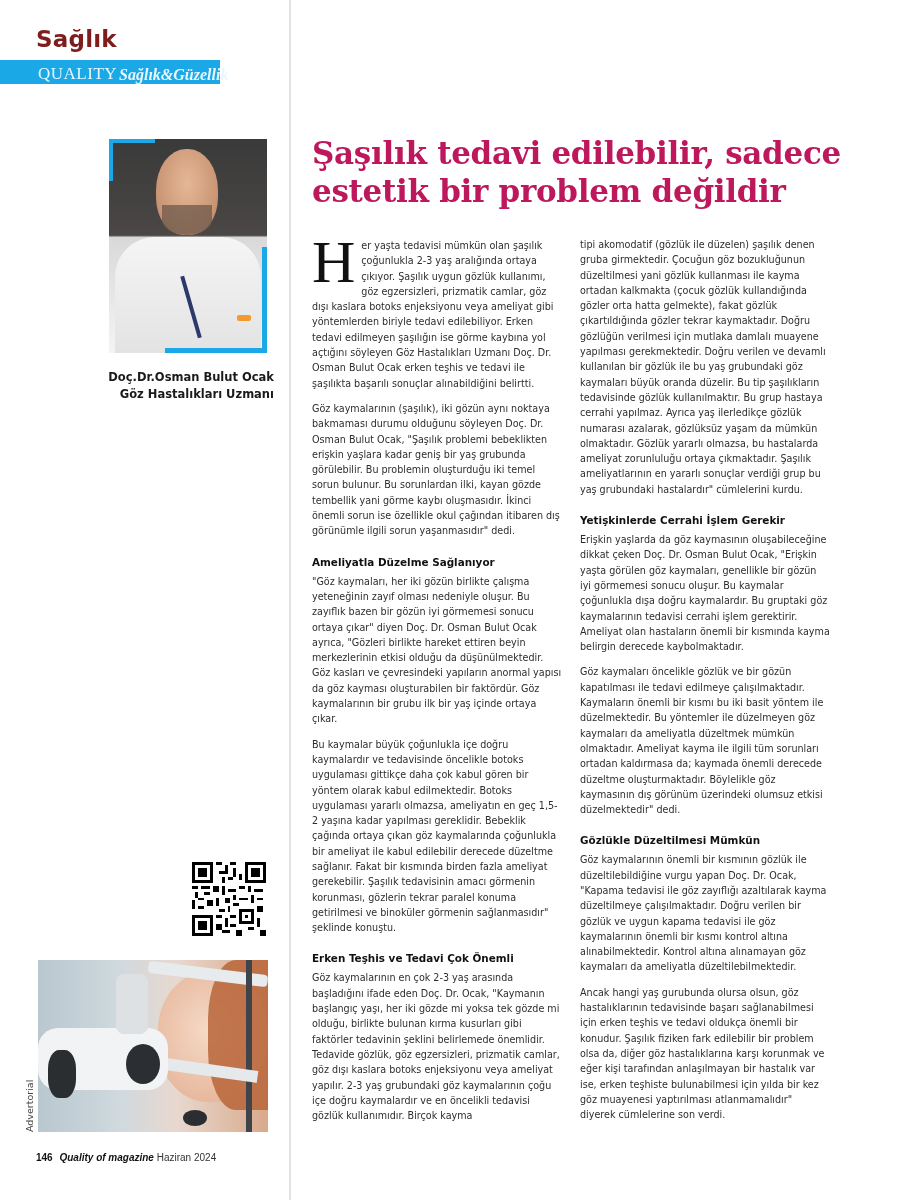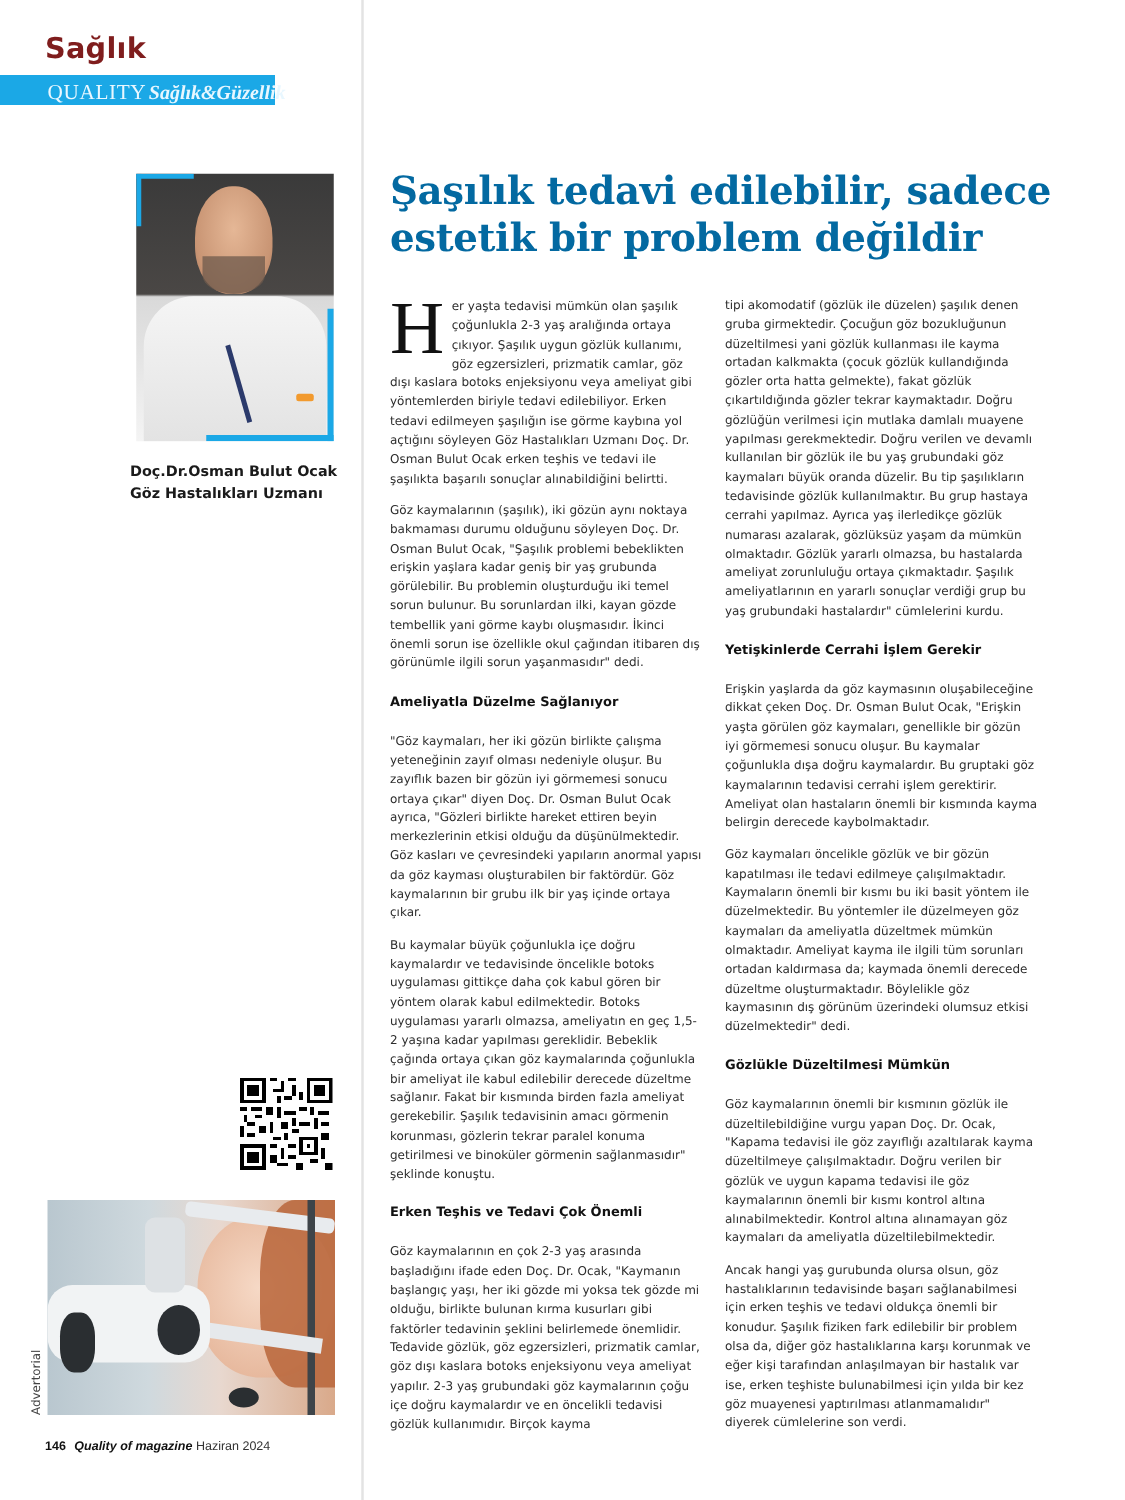--- a/index.html
+++ b/index.html
@@ -46,21 +46,21 @@
     .portrait .coat {
       position: absolute; left: 6px; top: 98px; width: 146px; height: 116px;
       background: linear-gradient(180deg, #f5f5f5, #e3e3e3);
       border-radius: 40px 40px 0 0;
     }
     .portrait .lanyard { position: absolute; left: 80px; top: 136px; width: 4px; height: 64px; background: #2b3a6b; transform: rotate(-16deg); }
     .portrait .logo-badge { position: absolute; left: 128px; top: 176px; width: 14px; height: 6px; background: #f29a2e; border-radius: 2px; }
 
     .caption {
       position: absolute; left: 104px; top: 369px; width: 170px;
-      text-align: left; font-size: 11.5px; font-weight: bold; line-height: 17px; color: #1a1a1a;
+      text-align: right; font-size: 11.5px; font-weight: bold; line-height: 17px; color: #1a1a1a;
     }
 
     
     .qr { position: absolute; left: 192px; top: 862px; width: 74px; height: 74px; }
     .qr svg { display: block; }
 
     
     .eye-photo {
       position: absolute; left: 38px; top: 960px; width: 230px; height: 172px;
       background: linear-gradient(90deg, #b9c7cf 0%, #cfd9de 35%, #e8d8cf 60%, #d9a98a 100%);
@@ -85,34 +85,34 @@
     .footer {
       position: absolute; left: 36px; top: 1152px; font-family: "Liberation Sans", sans-serif; font-size: 10px; color: #111;
     }
     .footer .page-num { font-weight: bold; margin-right: 4px; }
     .footer .mag { font-weight: bold; font-style: italic; }
     .footer .date { color: #333; }
 
     
     .headline {
       position: absolute; left: 312px; top: 134px; width: 540px;
-      font-family: "DejaVu Serif", serif; font-weight: bold; color: #0369a1;
+      font-family: "DejaVu Serif", serif; font-weight: bold; color: #be185d;
       font-size: 31px; line-height: 38px; letter-spacing: -0.3px;
     }
 
     
     .col {
       position: absolute; top: 238px; width: 250px;
       font-family: "DejaVu Sans", sans-serif; font-size: 9.6px; line-height: 15.3px; color: #2d2d2d;
     }
     .col.left { left: 312px; }
     .col.right { left: 580px; top: 237px; }
     .col p { margin-bottom: 10px; }
     .col h3 { font-size: 10.4px; font-weight: bold; color: #111; line-height: 15px; margin-top: 16px; }
-    .col h3 + p { margin-top: 16px; }
+    .col h3 + p { margin-top: 4px; }
     .dropcap {
       float: left; font-family: "Liberation Serif", serif; font-size: 60px; line-height: 44px;
       margin: 2px 6px 0 0; color: #111; font-weight: normal;
     }
   </style>
 </head>
 <body>
 
 <div class="section-title">Sağlık</div>
 <div class="brand-bar">

